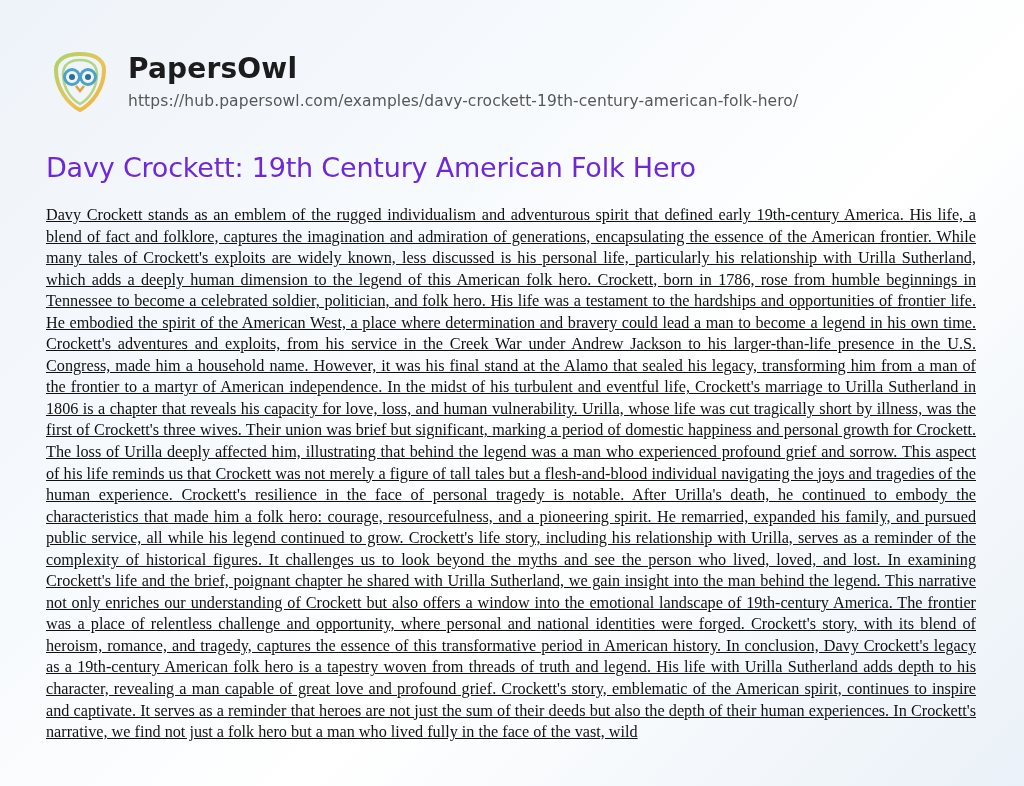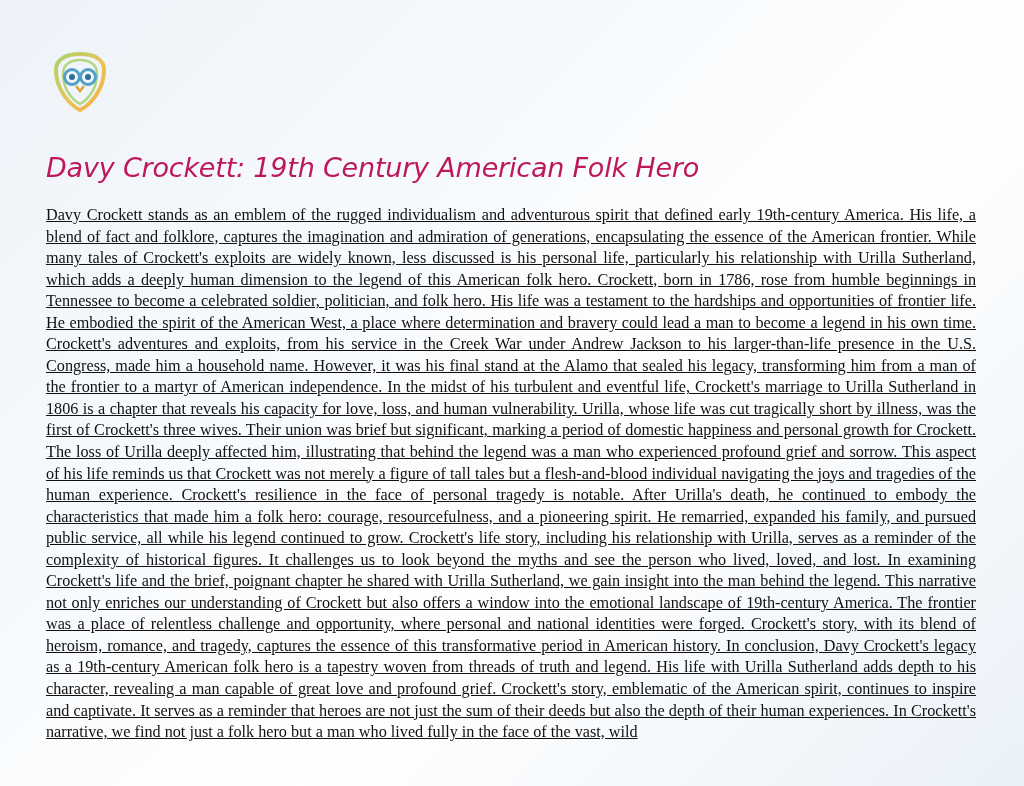--- a/index.html
+++ b/index.html
@@ -53,24 +53,23 @@
     letter-spacing: 0.1px;
     opacity: 0.92;
   }
   .content {
     padding: 36px 50px 0 46px;
   }
   .doc-title {
     font-family: "DejaVu Sans", sans-serif;
     font-size: 27px;
     font-weight: normal;
-    color: #be185d;
+    color: #6d28d9;
     margin: 0 0 22px 0;
     letter-spacing: -0.2px;
-    font-style: italic;
   }
   .doc-body {
     font-family: "Liberation Serif", serif;
     font-size: 16.2px;
     line-height: 1.33;
     color: #111;
     text-align: justify;
     margin: 0;
     width: 930px;
     hyphens: none;
@@ -94,20 +93,24 @@
         </defs>
         <path d="M10 22 C10 10, 22 6, 34 6 C46 6, 58 10, 58 22 C58 40, 46 56, 34 62 C22 56, 10 40, 10 22 Z" fill="none" stroke="url(#owlgrad)" stroke-width="4"></path>
         <path d="M17 26 C17 16, 25 12, 34 12 C43 12, 51 16, 51 26 C51 40, 43 51, 34 56 C25 51, 17 40, 17 26 Z" fill="none" stroke="#9ecb5a" stroke-width="2.5" opacity="0.75"></path>
         <circle cx="26" cy="29" r="7.5" fill="none" stroke="#4ea2c8" stroke-width="3"></circle>
         <circle cx="42" cy="29" r="7.5" fill="none" stroke="#4ea2c8" stroke-width="3"></circle>
         <circle cx="26" cy="29" r="3" fill="#2c6f92"></circle>
         <circle cx="42" cy="29" r="3" fill="#2c6f92"></circle>
         <path d="M30 38 L34 43 L38 38" fill="none" stroke="#e0a33a" stroke-width="2.5"></path>
       </svg>
     </div>
+    <div class="brand-block">
+      <div class="brand-name">PapersOwl</div>
+      <div class="brand-url">https://hub.papersowl.com/examples/davy-crockett-19th-century-american-folk-hero/</div>
+    </div>
   </div>
 
   <div class="content">
     <h1 class="doc-title">Davy Crockett: 19th Century American Folk Hero</h1>
     <p class="doc-body">Davy Crockett stands as an emblem of the rugged individualism and adventurous spirit that defined early 19th-century America. His life, a blend of fact and folklore, captures the imagination and admiration of generations, encapsulating the essence of the American frontier. While many tales of Crockett's exploits are widely known, less discussed is his personal life, particularly his relationship with Urilla Sutherland, which adds a deeply human dimension to the legend of this American folk hero. Crockett, born in 1786, rose from humble beginnings in Tennessee to become a celebrated soldier, politician, and folk hero. His life was a testament to the hardships and opportunities of frontier life. He embodied the spirit of the American West, a place where determination and bravery could lead a man to become a legend in his own time. Crockett's adventures and exploits, from his service in the Creek War under Andrew Jackson to his larger-than-life presence in the U.S. Congress, made him a household name. However, it was his final stand at the Alamo that sealed his legacy, transforming him from a man of the frontier to a martyr of American independence. In the midst of his turbulent and eventful life, Crockett's marriage to Urilla Sutherland in 1806 is a chapter that reveals his capacity for love, loss, and human vulnerability. Urilla, whose life was cut tragically short by illness, was the first of Crockett's three wives. Their union was brief but significant, marking a period of domestic happiness and personal growth for Crockett. The loss of Urilla deeply affected him, illustrating that behind the legend was a man who experienced profound grief and sorrow. This aspect of his life reminds us that Crockett was not merely a figure of tall tales but a flesh-and-blood individual navigating the joys and tragedies of the human experience. Crockett's resilience in the face of personal tragedy is notable. After Urilla's death, he continued to embody the characteristics that made him a folk hero: courage, resourcefulness, and a pioneering spirit. He remarried, expanded his family, and pursued public service, all while his legend continued to grow. Crockett's life story, including his relationship with Urilla, serves as a reminder of the complexity of historical figures. It challenges us to look beyond the myths and see the person who lived, loved, and lost. In examining Crockett's life and the brief, poignant chapter he shared with Urilla Sutherland, we gain insight into the man behind the legend. This narrative not only enriches our understanding of Crockett but also offers a window into the emotional landscape of 19th-century America. The frontier was a place of relentless challenge and opportunity, where personal and national identities were forged. Crockett's story, with its blend of heroism, romance, and tragedy, captures the essence of this transformative period in American history. In conclusion, Davy Crockett's legacy as a 19th-century American folk hero is a tapestry woven from threads of truth and legend. His life with Urilla Sutherland adds depth to his character, revealing a man capable of great love and profound grief. Crockett's story, emblematic of the American spirit, continues to inspire and captivate. It serves as a reminder that heroes are not just the sum of their deeds but also the depth of their human experiences. In Crockett's narrative, we find not just a folk hero but a man who lived fully in the face of the vast, wild</p>
   </div>
 
 </div>
 
 </body></html>

